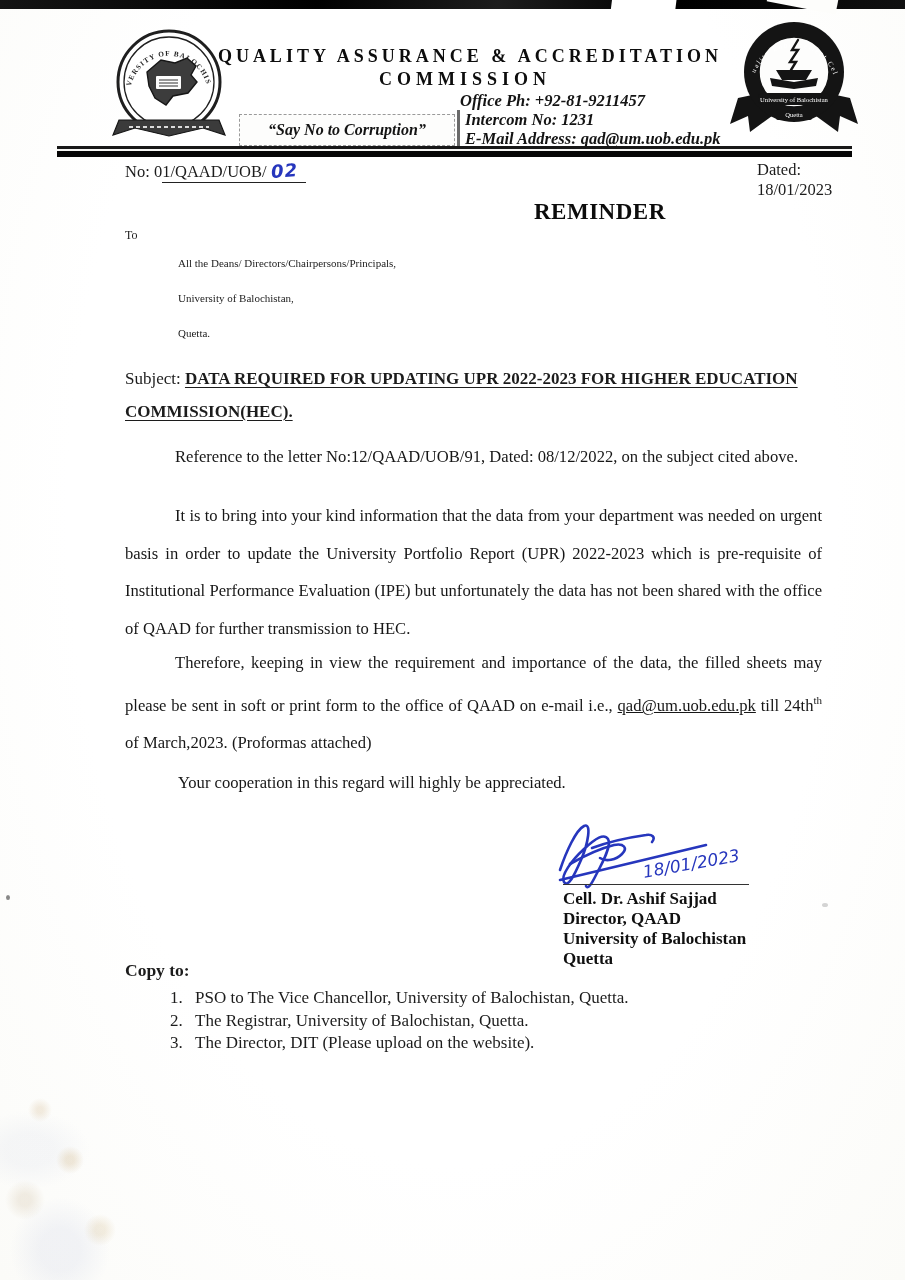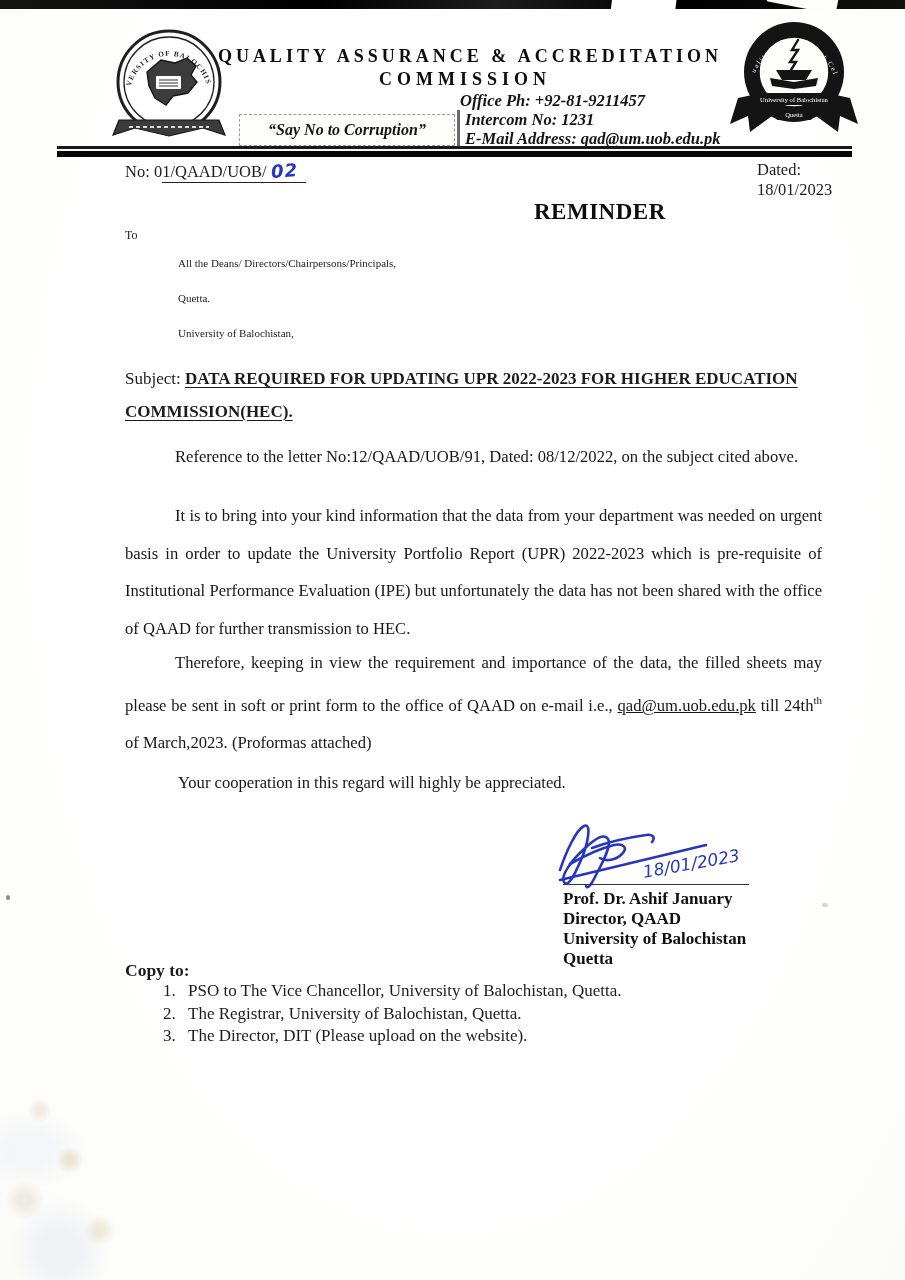--- a/index.html
+++ b/index.html
@@ -97,21 +97,21 @@
 
   .sig-svg{position:absolute;left:548px;top:818px;}
   .sig-block{
     position:absolute;left:563px;top:884px;width:186px;
     border-top:1.6px solid #333;padding-top:4px;
     font-size:17px;font-weight:bold;line-height:20px;color:#101010;
   }
   .sig-block div{white-space:nowrap;}
 
   .copy-label{position:absolute;left:125px;top:960px;font-size:17.5px;font-weight:bold;}
-  .copy-list{position:absolute;left:132px;top:980px;margin:0;padding-left:48px;font-size:17px;line-height:22.5px;}
+  .copy-list{position:absolute;left:132px;top:980px;margin:7px;padding-left:48px;font-size:17px;line-height:22.5px;}
   .copy-list li{padding-left:8px;}
 </style>
 </head>
 <body>
 
 <div class="page">
 
   <div class="scan-top-bar">
     <div class="scan-top-notch"></div>
     <div class="scan-top-notch2"></div>
@@ -171,22 +171,22 @@
   <div class="refline">
     <span>No: 0</span><span class="ref-underlined"><span>1/QAAD/UOB/</span> <span class="hand-ink">02</span>&nbsp;&nbsp;</span>
     <span class="ref-date">Dated: 18/01/2023</span>
   </div>
 
   <div class="reminder">REMINDER</div>
 
   <div class="to-label">To</div>
   <div class="recipients">
     <div>All the Deans/ Directors/Chairpersons/Principals,</div>
+    <div>University of Balochistan,</div>
     <div>Quetta.</div>
-    <div>University of Balochistan,</div>
   </div>
 
   <div class="subject">
     <span>Subject:</span>
     <span class="bold-u">DATA REQUIRED FOR UPDATING UPR 2022-2023 FOR HIGHER EDUCATION</span><br>
     <span class="bold-u line2">COMMISSION(HEC).</span>
   </div>
 
   <div class="para p1">Reference to the letter No:12/QAAD/UOB/91, Dated: 08/12/2022, on the subject cited above.</div>
   <div class="para p2">It is to bring into your kind information that the data from your department was needed on urgent basis in order to update the University Portfolio Report (UPR) 2022-2023 which is pre-requisite of Institutional Performance Evaluation (IPE) but unfortunately the data has not been shared with the office of QAAD for further transmission to HEC.</div>
@@ -198,21 +198,21 @@
   <svg class="sig-svg" width="215" height="78" viewBox="0 0 215 78">
     <g fill="none" stroke="#2636bd" stroke-width="2.6" stroke-linecap="round" stroke-linejoin="round">
       <path d="M12,52 C18,34 28,12 36,8 C44,4 40,26 33,42 C26,58 20,70 16,64 C12,58 24,42 36,31 C48,20 56,15 60,21 C64,27 55,44 48,57 C44,65 40,72 38,68"></path>
       <path d="M22,46 C36,38 54,30 66,27 C76,25 80,30 74,36 C68,42 58,44 52,40"></path>
       <path d="M44,30 C60,24 84,19 98,17 C104,16 108,19 104,24"></path>
       <path d="M12,62 L158,27"></path>
     </g>
     <text transform="translate(96,60) rotate(-10)" font-size="17" fill="#2636bd" font-family="DejaVu Sans, sans-serif" font-style="italic">18/01/2023</text>
   </svg>
   <div class="sig-block">
-    <div>Prof. Dr. Ashif January</div>
+    <div>Cell. Dr. Ashif Sajjad</div>
     <div>Director, QAAD</div>
     <div>University of Balochistan</div>
     <div>Quetta</div>
   </div>
 
   <div class="copy-label">Copy to:</div>
   <ol class="copy-list">
     <li><span>PSO to The Vice Chancellor, University of Balochistan, Quetta.</span></li>
     <li><span>The Registrar, University of Balochistan, Quetta.</span></li>
     <li><span>The Director, DIT (Please upload on the website).</span></li>

